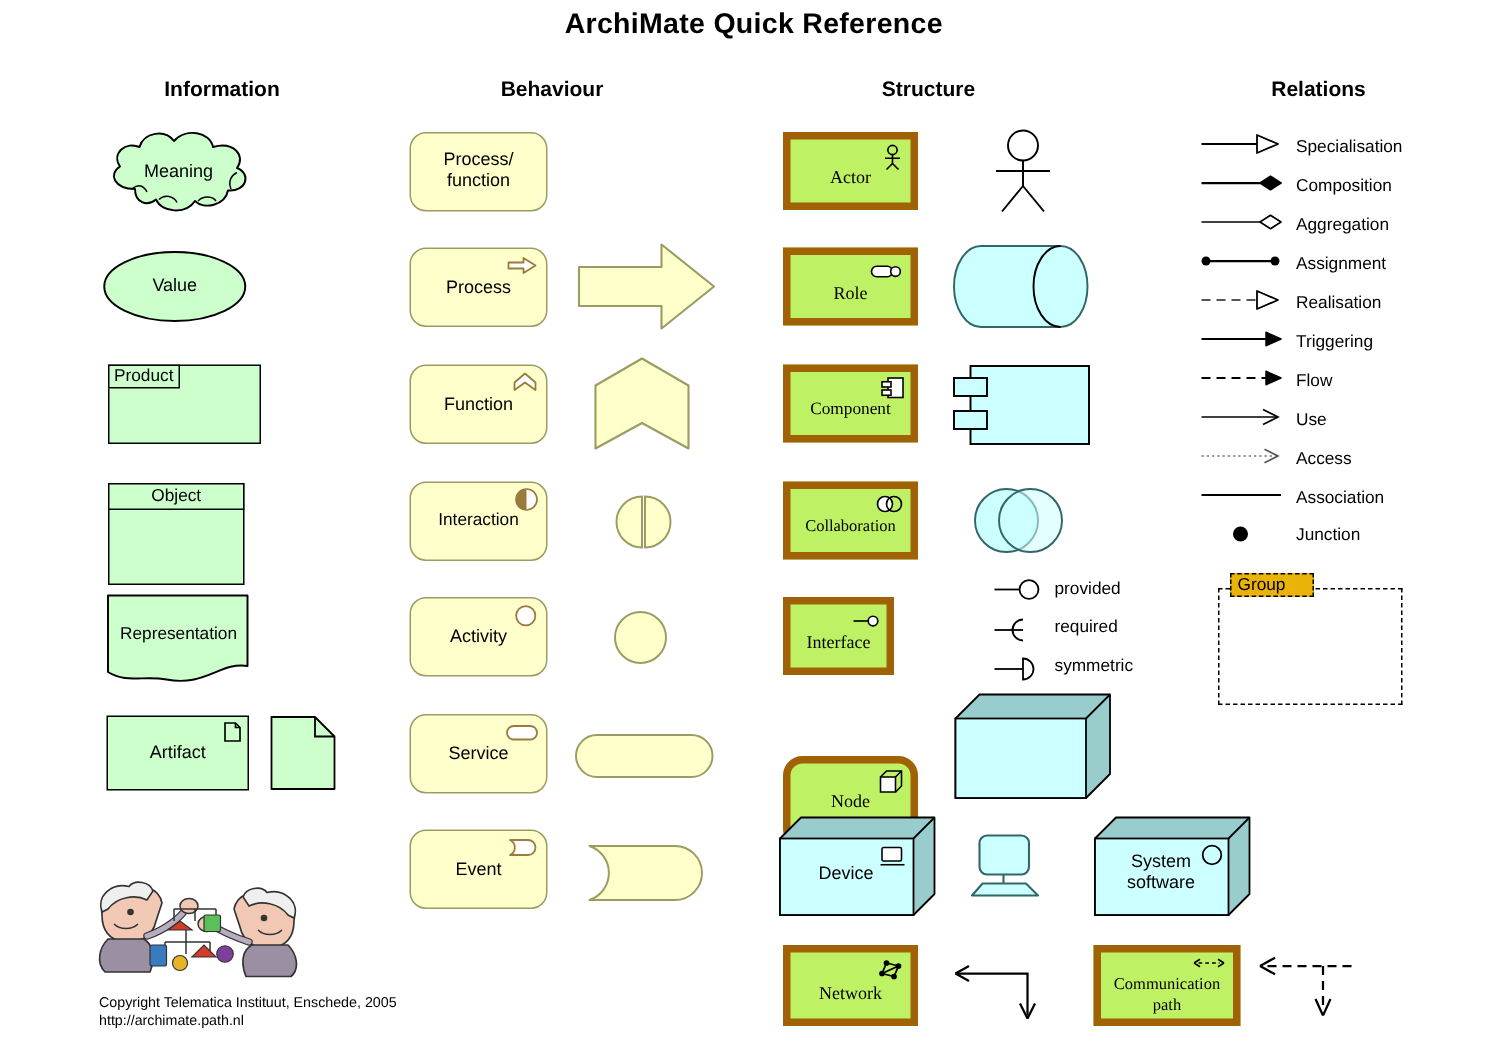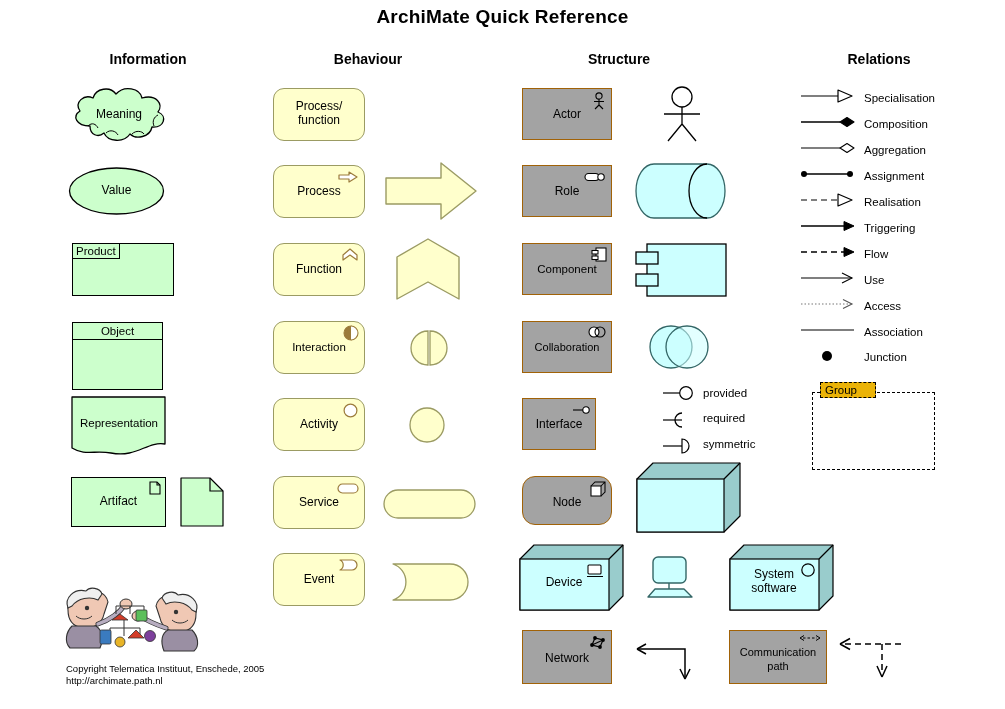--- a/index.html
+++ b/index.html
@@ -11,21 +11,21 @@
   #hdr-information{left:58px;width:180px;}
   #hdr-behaviour{left:278px;width:180px;}
   #hdr-structure{left:529px;width:180px;}
   #hdr-relations{left:789px;width:180px;}
 
   
   .lbl{position:absolute;left:0;width:100%;text-align:center;font-size:12px;line-height:13px;}
   .box{position:absolute;box-sizing:border-box;}
   .info-fill{background:#ccffcc;border:1px solid #000;}
   .beh-fill{background:#ffffcc;border:1px solid #9b9b63;border-radius:11px;}
-  .str-fill{background:#a3a3a3;border:1px solid #a16207;}
+  .str-fill{background:#bef264;border:5px solid #a16207;font-family:Liberation Serif, serif;}
   .svgwrap{position:absolute;}
   svg{display:block;overflow:visible;}
   .rel-lbl{position:absolute;left:864px;font-size:11.5px;line-height:12px;}
   
   #group-box{position:absolute;left:812px;top:392px;width:123px;height:78px;
              border:1.6px dashed #000;box-sizing:border-box;background:#fff;}
   #group-tab{position:absolute;left:820px;top:382px;width:56px;height:16px;
              border:1.6px dashed #000;box-sizing:border-box;background:#eab308;}
   #group-tab span{position:absolute;left:4px;top:1px;font-size:11.5px;}
   
@@ -258,21 +258,21 @@
 <div class="iface-lbl" style="left:703px;top:412px;">required</div>
 
 <div class="svgwrap" style="left:662px;top:437px;">
   <svg width="38" height="18" viewBox="0 0 38 18">
     <path d="M1 9 H20" stroke="#000" stroke-width="1.2"></path>
     <path d="M20 2 V16 A7 7 0 0 0 20 2 Z" fill="#fff" stroke="#000" stroke-width="1.2"></path>
   </svg>
 </div>
 <div class="iface-lbl" style="left:703px;top:438px;">symmetric</div>
 
-<div class="box str-fill" style="left:522px;top:476px;width:90px;height:49px;border-radius:13px;">
+<div class="box str-fill" style="left:522px;top:504px;width:90px;height:62px;border-radius:13px;">
   <div class="lbl" style="top:19px;">Node</div>
   <svg style="position:absolute;right:5px;top:4px;" width="16" height="16" viewBox="0 0 16 16">
     <path d="M1 5 H11 V15 H1 Z" fill="#fff" stroke="#000" stroke-width="1.05"></path>
     <path d="M1 5 L5 1 H15 V11 L11 15 M11 5 L15 1" fill="none" stroke="#000" stroke-width="1.05"></path>
   </svg>
 </div>
 <div class="svgwrap" style="left:636px;top:462px;">
   <svg width="106" height="72" viewBox="0 0 106 72">
     <path d="M1 17 L17 1 H104 V54 L88 70 H1 Z" fill="#99cccc" stroke="#000" stroke-width="1.2" stroke-linejoin="round"></path>
     <rect x="1" y="17" width="87" height="53" fill="#ccffff" stroke="#000" stroke-width="1.2"></rect>

